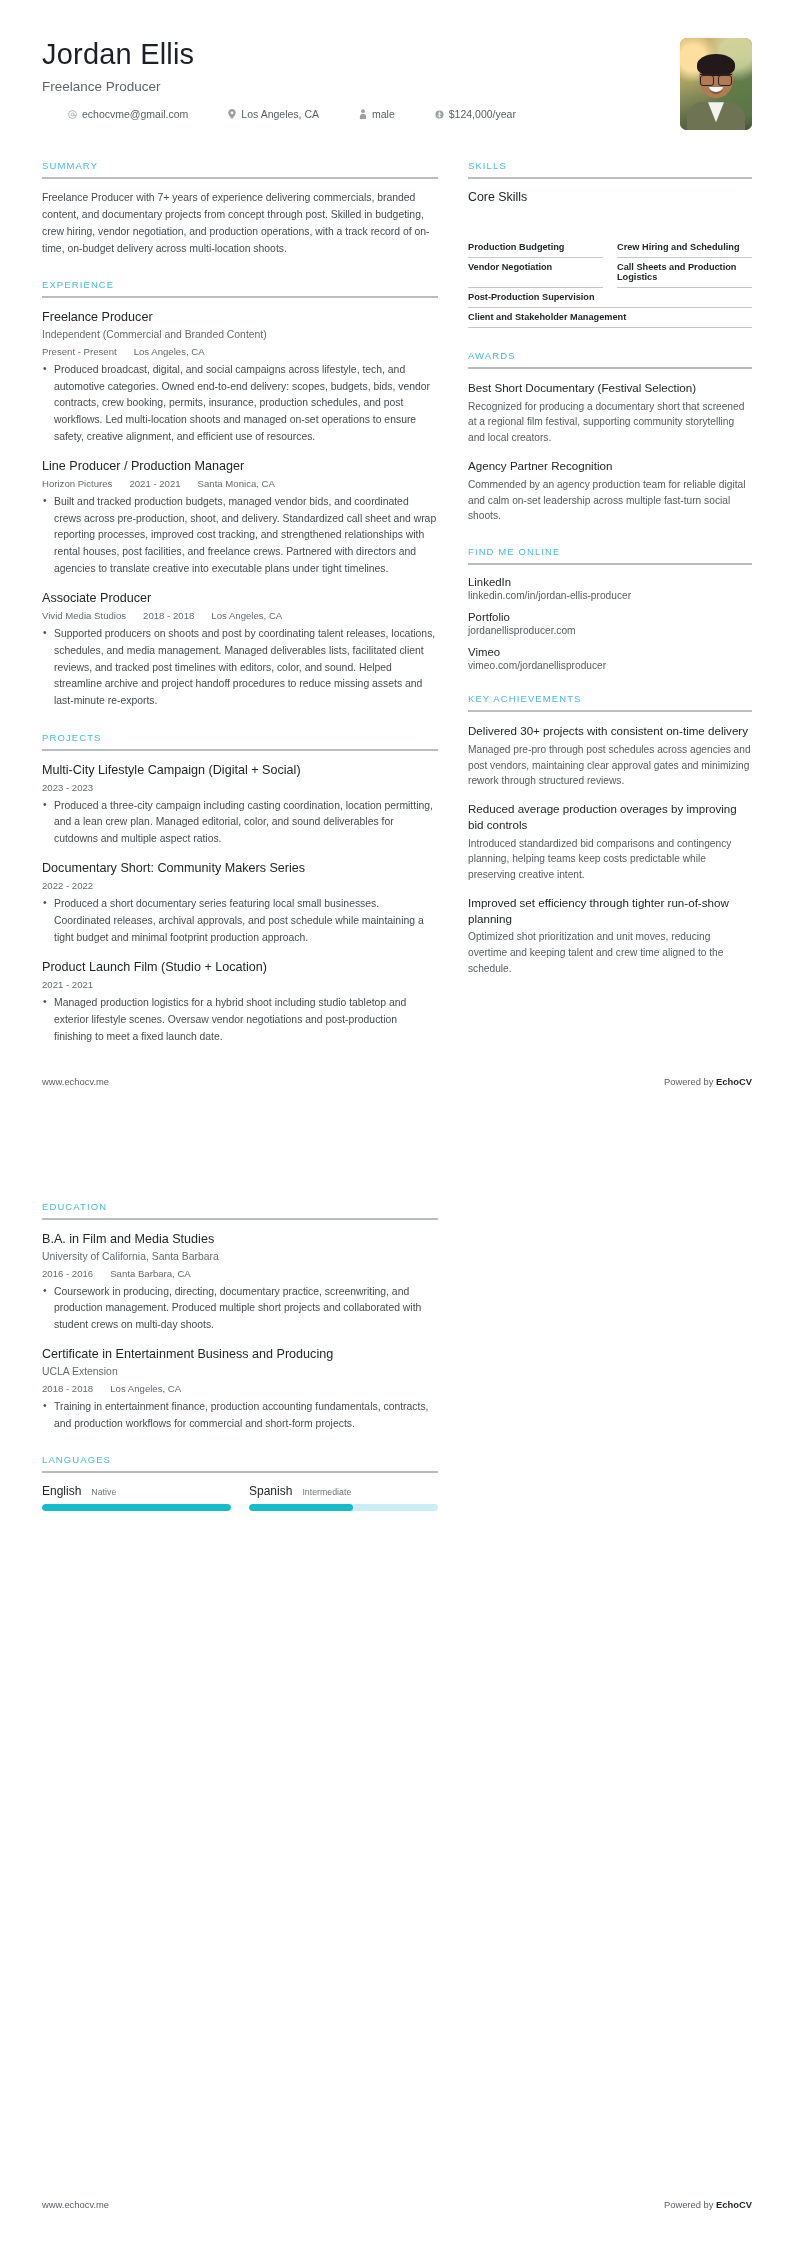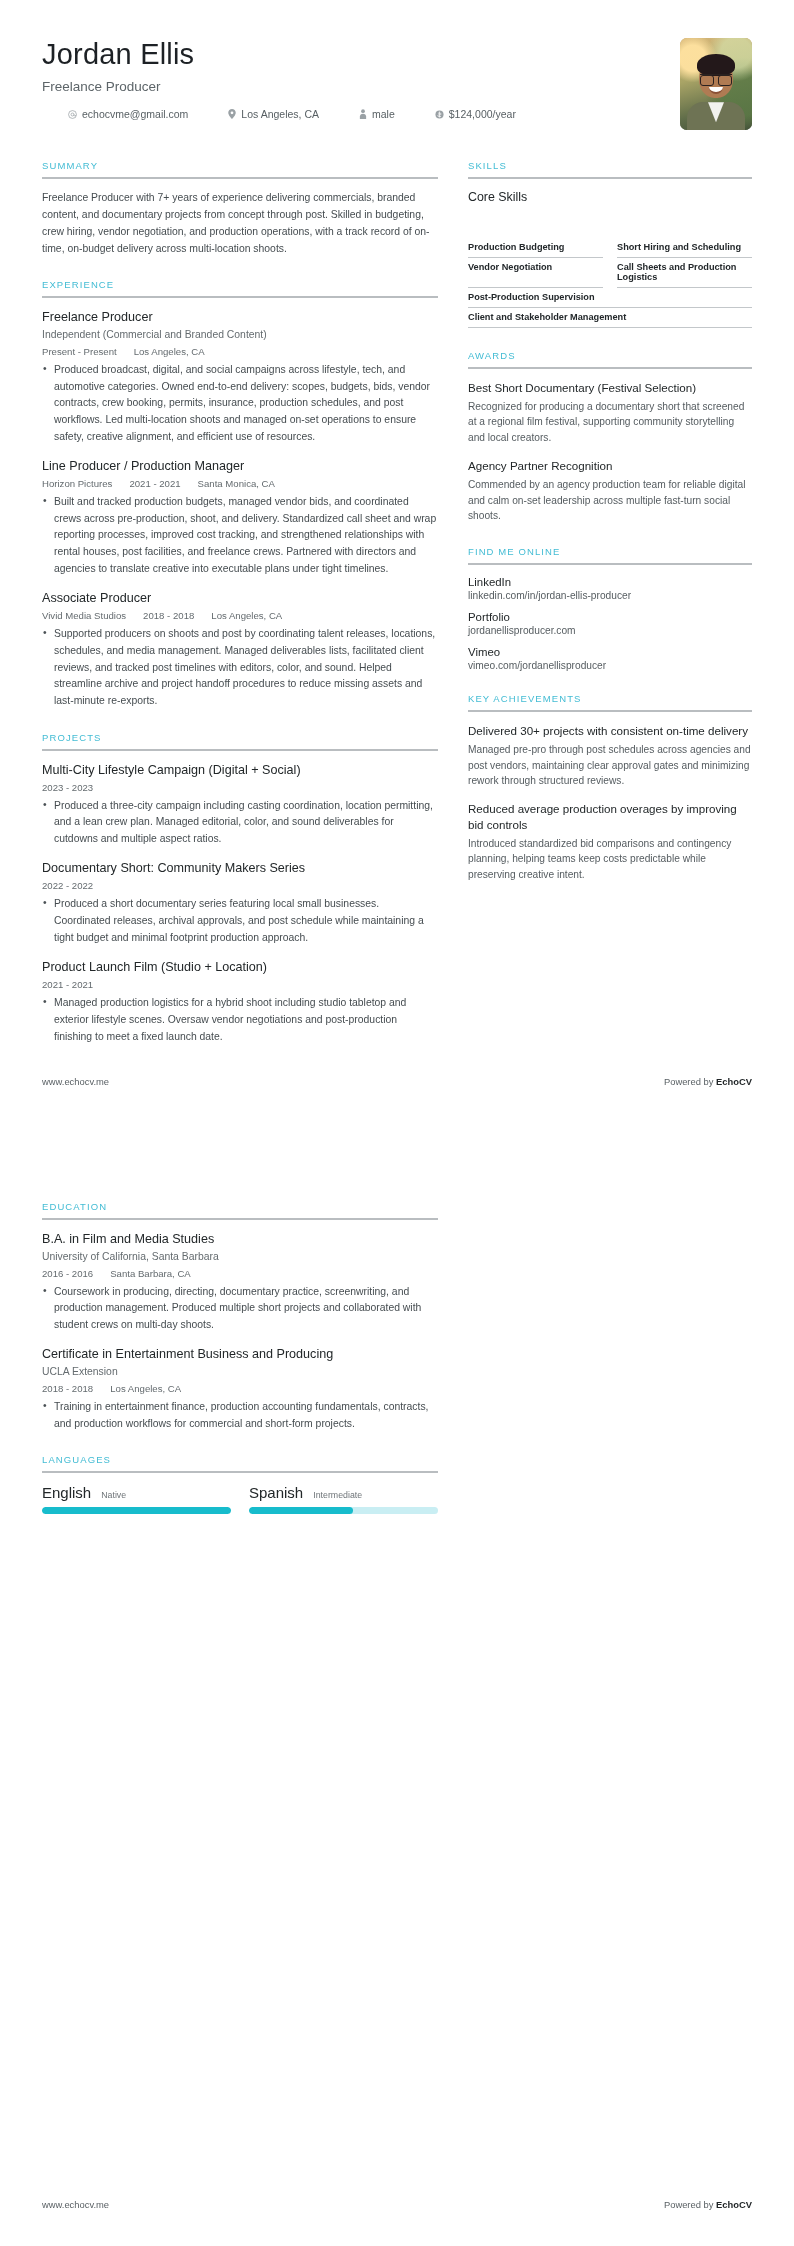--- a/index.html
+++ b/index.html
@@ -217,21 +217,21 @@
 
   
   .lnk { margin-bottom: 10px; }
   .lnk-label { font-size: 11.4px; color: #222729; margin-bottom: 2px; }
   .lnk-url { font-size: 10.2px; color: #565d61; }
 
   
   .lang-row { display: flex; gap: 18px; }
   .lang-item { flex: 1; }
   .lang-head { display: flex; align-items: baseline; gap: 10px; margin-bottom: 6px; }
-  .lang-name { font-size: 15px; color: #222729; }
+  .lang-name { font-size: 12px; color: #222729; }
   .lang-level { font-size: 8.8px; color: #6e7478; }
   .bar { height: 7px; border-radius: 4px; background: #c9eef3; overflow: hidden; }
   .bar-fill { height: 100%; border-radius: 4px; background: #17bccc; }
 
   
   .footer {
     position: absolute;
     left: 42px; right: 42px;
     bottom: 36px;
     display: flex;
@@ -403,21 +403,21 @@
       </div>
 
       <div class="col-right">
 
         <div class="section">
           <div class="sec-title">SKILLS</div>
           <div class="sec-rule"></div>
           <div class="skill-group-title">Core Skills</div>
           <div class="skill-grid">
             <div class="skill-chip half">Production Budgeting</div>
-            <div class="skill-chip half">Short Hiring and Scheduling</div>
+            <div class="skill-chip half">Crew Hiring and Scheduling</div>
             <div class="skill-chip half">Vendor Negotiation</div>
             <div class="skill-chip half">Call Sheets and Production Logistics</div>
             <div class="skill-chip full">Post-Production Supervision</div>
             <div class="skill-chip full">Client and Stakeholder Management</div>
           </div>
         </div>
 
         <div class="section">
           <div class="sec-title">AWARDS</div>
           <div class="sec-rule"></div>
@@ -451,20 +451,24 @@
         <div class="section">
           <div class="sec-title">KEY ACHIEVEMENTS</div>
           <div class="sec-rule"></div>
           <div class="blk">
             <div class="blk-title">Delivered 30+ projects with consistent on-time delivery</div>
             <div class="blk-desc">Managed pre-pro through post schedules across agencies and post vendors, maintaining clear approval gates and minimizing rework through structured reviews.</div>
           </div>
           <div class="blk">
             <div class="blk-title">Reduced average production overages by improving bid controls</div>
             <div class="blk-desc">Introduced standardized bid comparisons and contingency planning, helping teams keep costs predictable while preserving creative intent.</div>
+          </div>
+          <div class="blk">
+            <div class="blk-title">Improved set efficiency through tighter run-of-show planning</div>
+            <div class="blk-desc">Optimized shot prioritization and unit moves, reducing overtime and keeping talent and crew time aligned to the schedule.</div>
           </div>
         </div>
 
       </div>
     </div>
 
     <div class="footer">
       <span>www.echocv.me</span>
       <span class="brand"><span>Powered by </span><b>EchoCV</b></span>
     </div>

